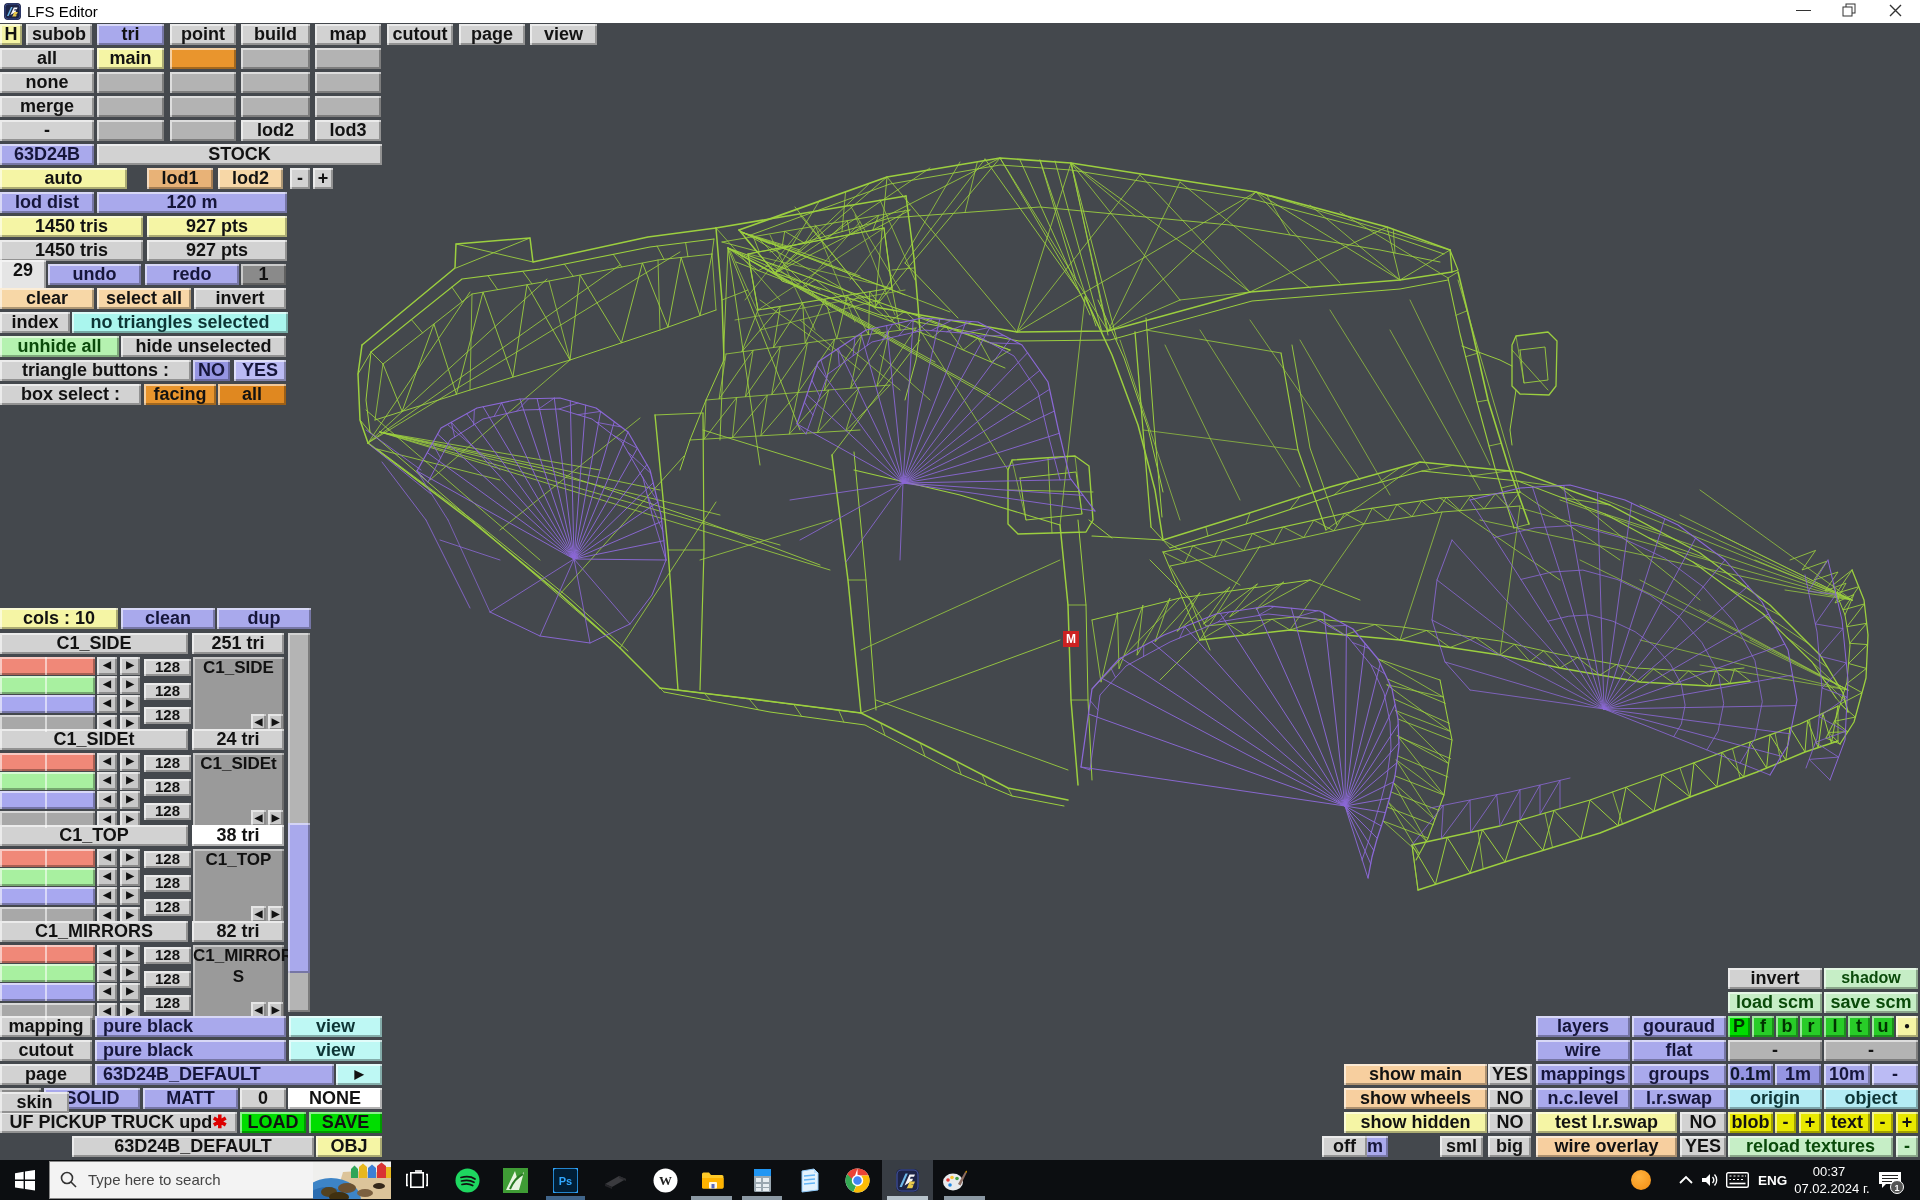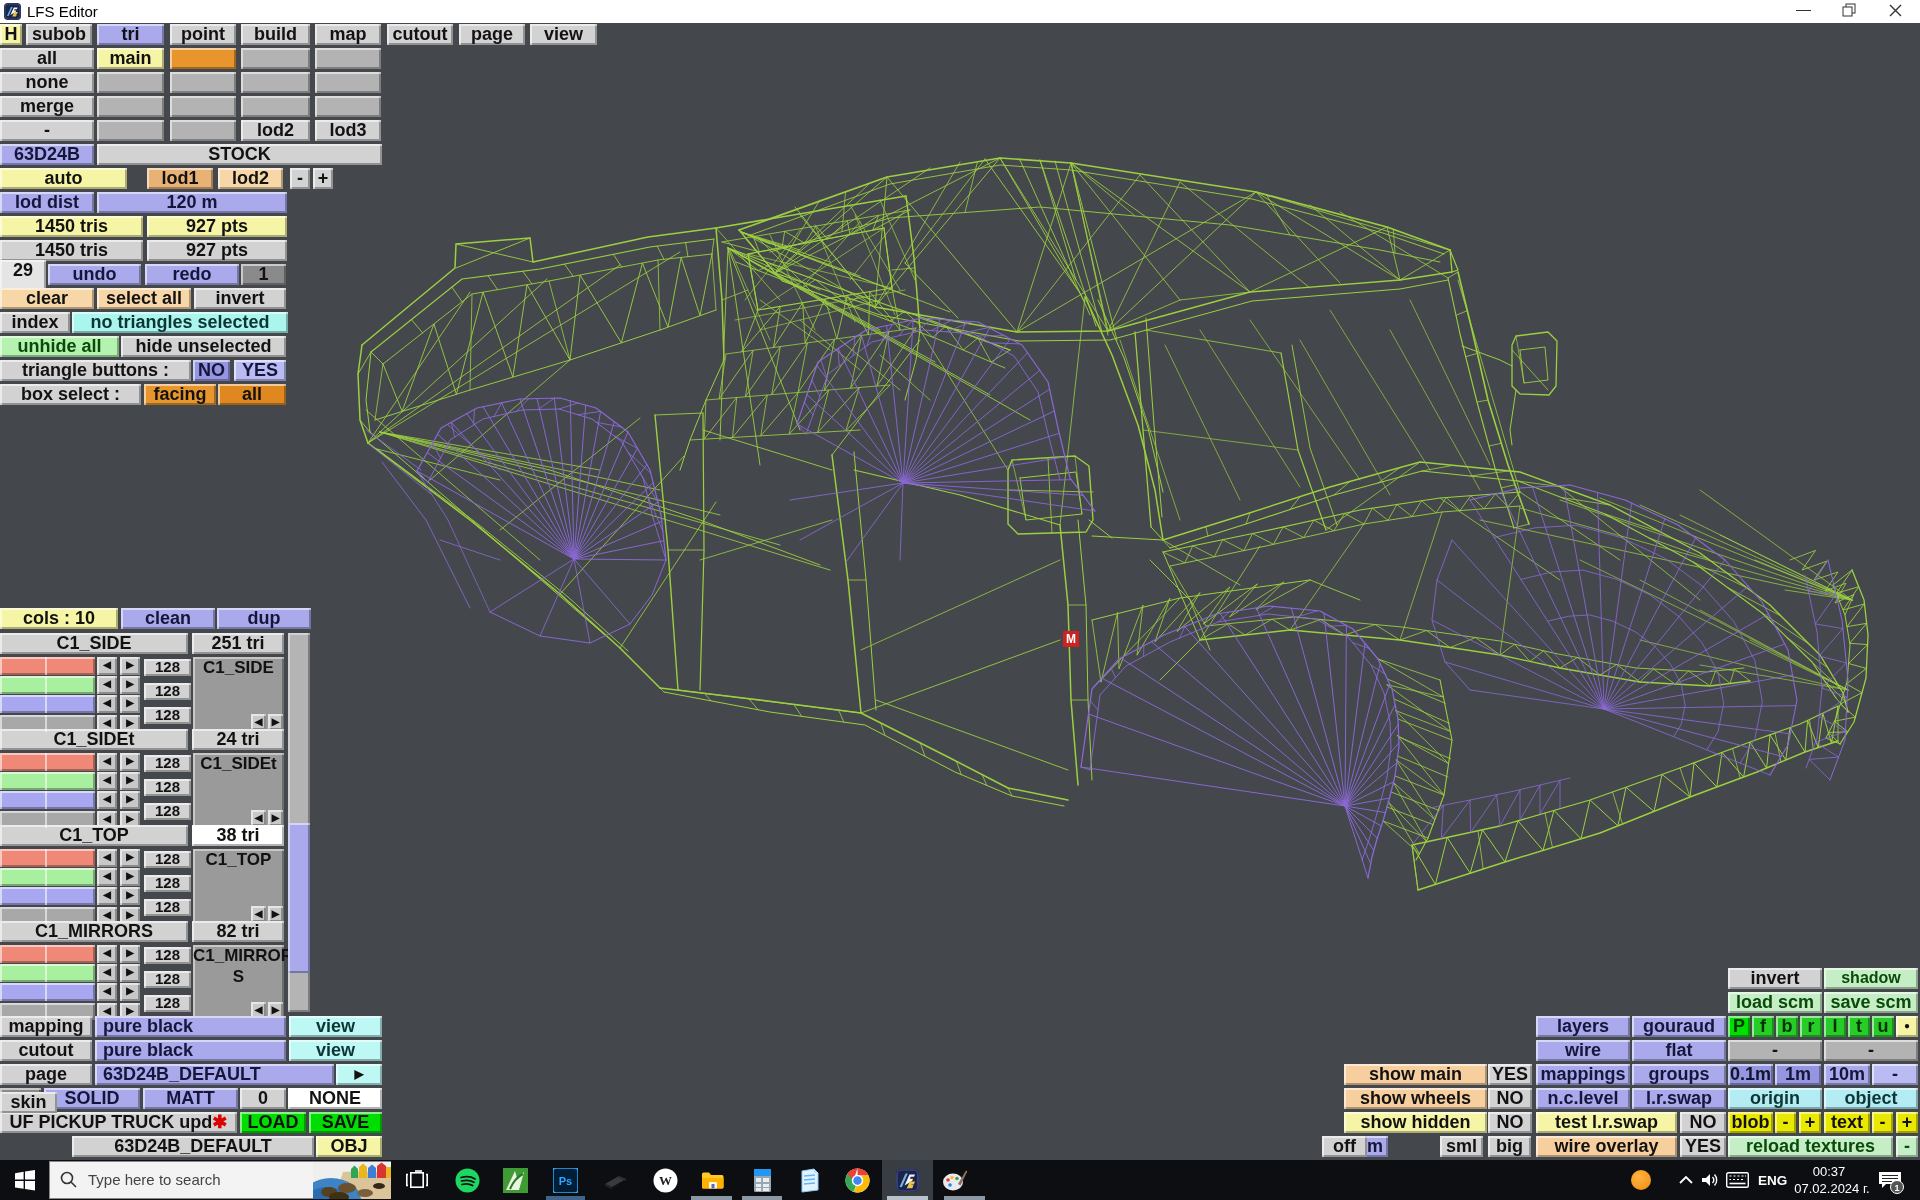--- a/index.html
+++ b/index.html
@@ -671,21 +671,21 @@
 <div class="b l" style="left:95.0px;top:1064.0px;width:239.0px;height:21.0px;background:#a9a9ec;color:#16163a;font-size:18px;line-height:20.0px">63D24B_DEFAULT</div>
 <div class="b " style="left:336.0px;top:1064.0px;width:46.0px;height:21.0px;background:#bef8f4;color:#121212;font-size:12px;line-height:20.0px">▶</div>
 <div class="b " style="left:0.0px;top:1088.0px;width:41.0px;height:33px;background:#8a8a8a;color:#121212;font-size:17px;line-height:20.0px">mat</div>
 <div class="b " style="left:44.0px;top:1088.0px;width:96.0px;height:21.0px;background:#a9a9ec;color:#16163a;font-size:18px;line-height:20.0px">SOLID</div>
 <div class="b " style="left:143.0px;top:1088.0px;width:95.0px;height:21.0px;background:#a9a9ec;color:#16163a;font-size:18px;line-height:20.0px">MATT</div>
 <div class="b " style="left:240.0px;top:1088.0px;width:46.0px;height:21.0px;background:#d2d2d2;color:#121212;font-size:18px;line-height:20.0px">0</div>
 <div class="b " style="left:288.0px;top:1088.0px;width:94.0px;height:21.0px;background:#ffffff;color:#121212;font-size:18px;line-height:20.0px">NONE</div>
 <div class="b " style="left:0.0px;top:1112.0px;width:237.0px;height:21.0px;background:#d2d2d2;color:#121212;font-size:18px;line-height:20.0px">UF PICKUP TRUCK upd<span style="color:#d00">✱</span></div>
 <div class="b " style="left:240.0px;top:1112.0px;width:66.0px;height:21.0px;background:#00dd00;color:#121212;font-size:18px;line-height:20.0px">LOAD</div>
 <div class="b " style="left:309.0px;top:1112.0px;width:73.0px;height:21.0px;background:#00dd00;color:#121212;font-size:18px;line-height:20.0px">SAVE</div>
-<div class="b " style="left:0.0px;top:1092px;width:57px;height:21.0px;background:#d2d2d2;color:#121212;font-size:18px;line-height:20.0px">skin</div>
+<div class="b " style="left:0.0px;top:1092px;width:69.0px;height:21.0px;background:#d2d2d2;color:#121212;font-size:18px;line-height:20.0px">skin</div>
 <div class="b " style="left:72.0px;top:1136.0px;width:242.0px;height:21.0px;background:#d2d2d2;color:#121212;font-size:18px;line-height:20.0px">63D24B_DEFAULT</div>
 <div class="b " style="left:316.0px;top:1136.0px;width:66.0px;height:21.0px;background:#f5f5a5;color:#121212;font-size:18px;line-height:20.0px">OBJ</div>
 <div class="b " style="left:1728.0px;top:968.0px;width:94.0px;height:21.0px;background:#d2d2d2;color:#121212;font-size:18px;line-height:20.0px">invert</div>
 <div class="b " style="left:1824.0px;top:968.0px;width:94.0px;height:21.0px;background:#c6eec6;color:#0a4a0a;font-size:16px;line-height:20.0px">shadow</div>
 <div class="b " style="left:1728.0px;top:992.0px;width:94.0px;height:21.0px;background:#c6eec6;color:#0a4a0a;font-size:18px;line-height:20.0px">load scm</div>
 <div class="b " style="left:1824.0px;top:992.0px;width:94.0px;height:21.0px;background:#c6eec6;color:#0a4a0a;font-size:18px;line-height:20.0px">save scm</div>
 <div class="b " style="left:1536.0px;top:1016.0px;width:94.0px;height:21.0px;background:#a9a9ec;color:#16163a;font-size:18px;line-height:20.0px">layers</div>
 <div class="b " style="left:1632.0px;top:1016.0px;width:94.0px;height:21.0px;background:#a9a9ec;color:#16163a;font-size:18px;line-height:20.0px">gouraud</div>
 <div class="b " style="left:1728.0px;top:1016.0px;width:22.0px;height:21.0px;background:#00dd00;color:#013301;font-size:18px;line-height:20.0px">P</div>
 <div class="b " style="left:1752.0px;top:1016.0px;width:22.0px;height:21.0px;background:#28cc28;color:#013301;font-size:18px;line-height:20.0px">f</div>

